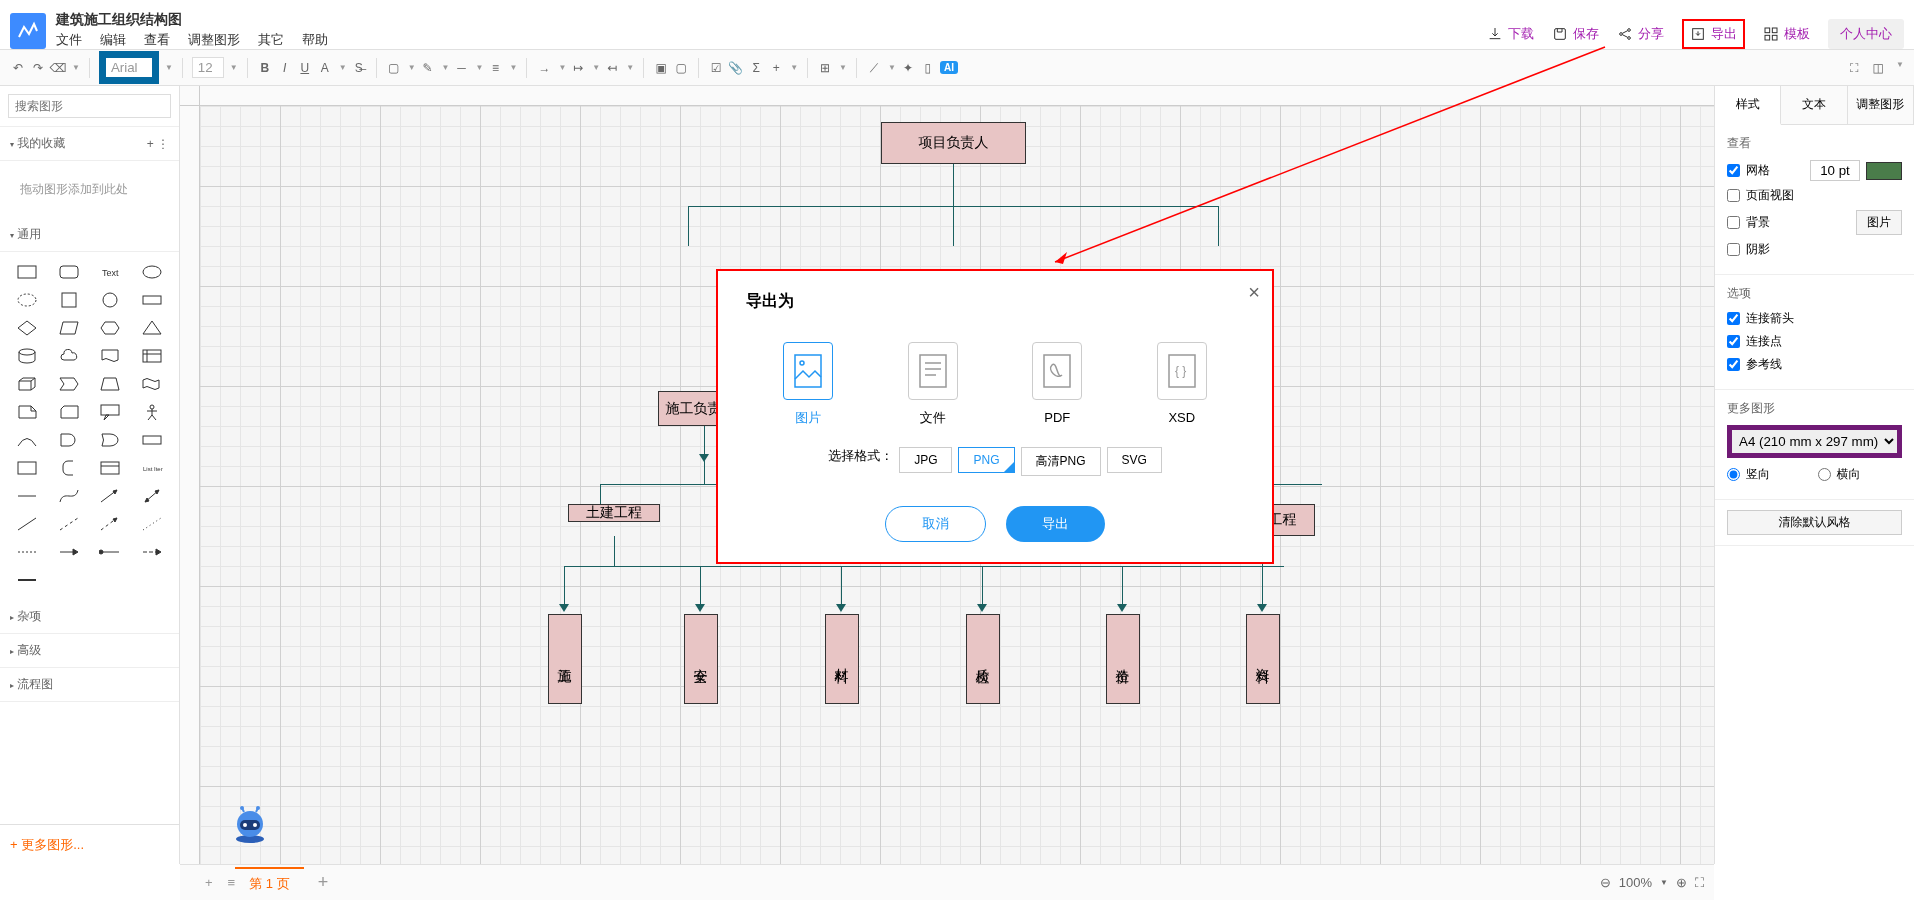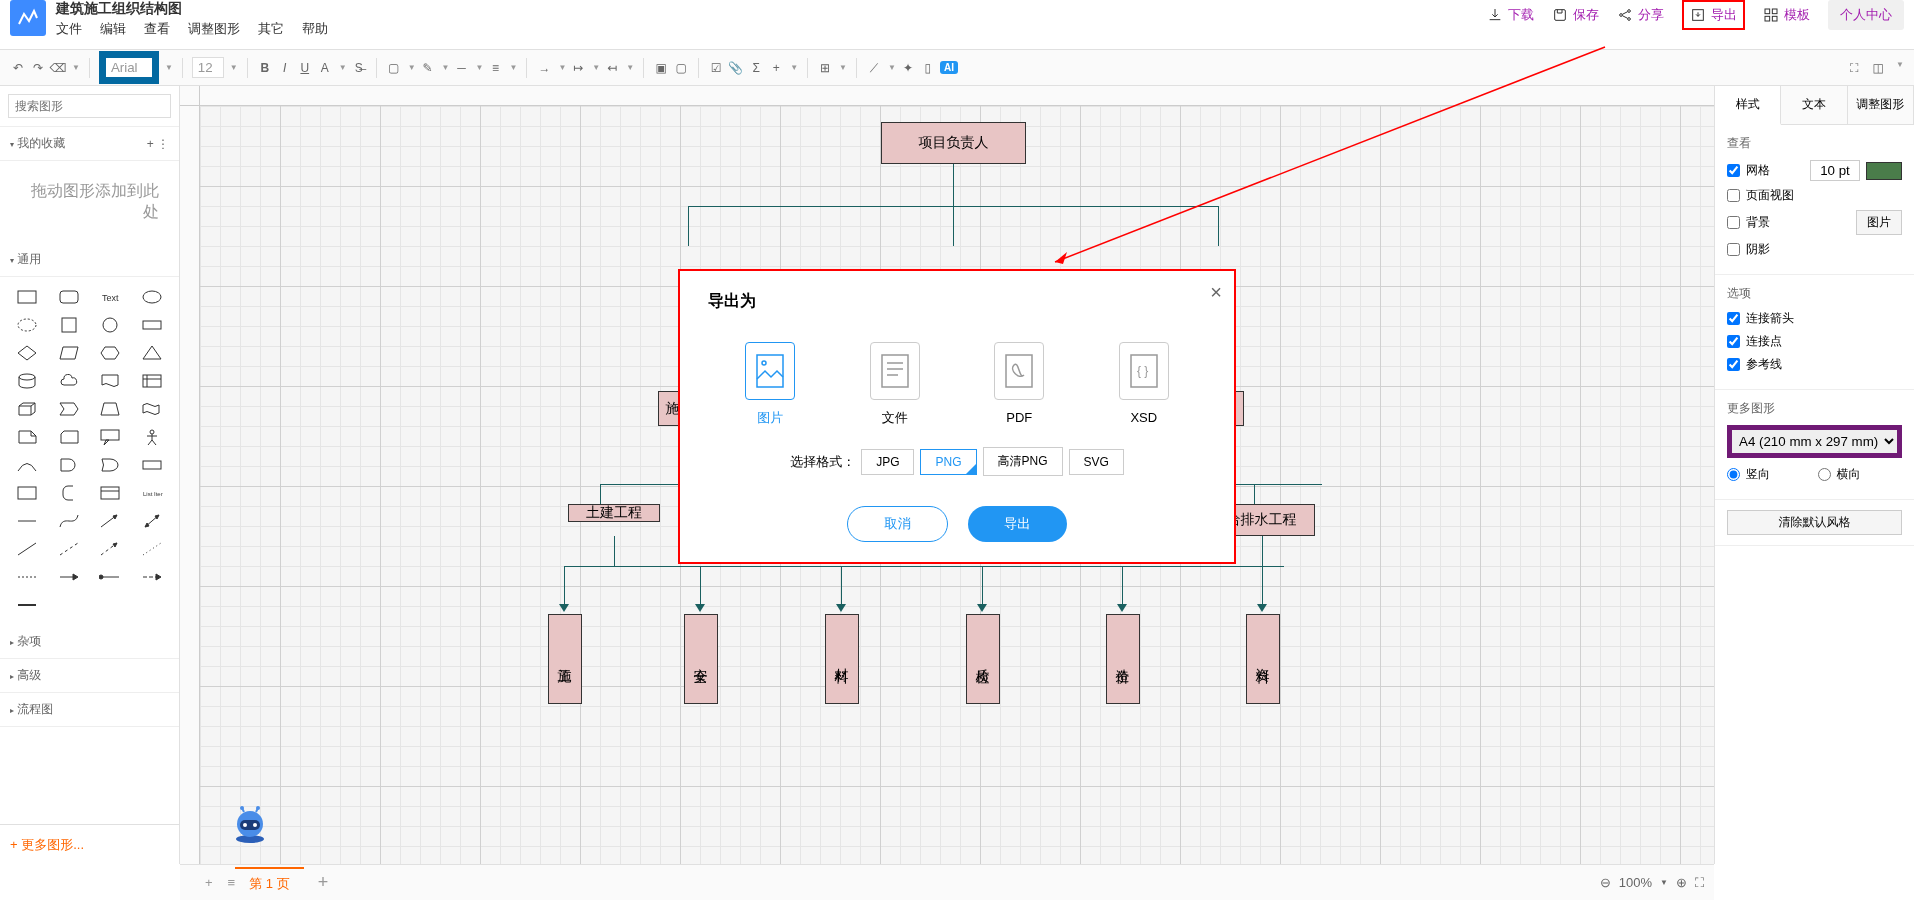--- a/index.html
+++ b/index.html
@@ -1,19 +1,19 @@
 <!DOCTYPE html>
 <html><head>
 <meta charset="utf-8">
 <style>
 * { margin: 0; padding: 0; box-sizing: border-box; font-family: "Microsoft YaHei", Arial, sans-serif; }
 body { background: #fff; overflow: hidden; width: 1914px; height: 900px; position: relative; }
 
 
-.topbar { height: 50px; border-bottom: 1px solid #e0e0e0; display: flex; align-items: flex-start; padding: 0 10px; }
+.topbar { height: 50px; border-bottom: 1px solid #e0e0e0; display: flex; align-items: flex-end; padding: 0 10px; }
 .logo { width: 36px; height: 36px; background: #3d8bff; border-radius: 3px; display: flex; align-items: center; justify-content: center; margin-right: 10px; }
 .logo svg { width: 24px; height: 24px; fill: none; stroke: #fff; stroke-width: 2; }
 .title-menus { display: flex; flex-direction: column; }
 .doc-title { font-size: 14px; font-weight: bold; color: #333; }
 .menus { display: flex; gap: 18px; font-size: 13px; color: #333; margin-top: 2px; }
 .menus span { cursor: pointer; }
 .top-right { margin-left: auto; display: flex; align-items: center; gap: 18px; font-size: 13px; color: #a21caf; }
 .top-btn { display: flex; align-items: center; gap: 5px; cursor: pointer; }
 .top-btn svg { width: 16px; height: 16px; fill: none; stroke: #333; stroke-width: 1.5; }
 .export-highlight { border: 2px solid #ff0000; padding: 4px 6px; }
@@ -28,21 +28,21 @@
 .toolbar input.size { width: 32px; border: 1px solid #ddd; padding: 2px 5px; background: #fff; color: #999; }
 .ai-badge { background: #2196f3; color: #fff; padding: 1px 4px; border-radius: 3px; font-size: 10px; font-weight: bold; }
 .toolbar-right { margin-left: auto; display: flex; gap: 8px; }
 
 
 .left-panel { position: absolute; left: 0; top: 86px; width: 180px; bottom: 36px; background: #fff; border-right: 1px solid #e0e0e0; overflow-y: auto; }
 .search-box { padding: 8px; border-bottom: 1px solid #eee; }
 .search-box input { width: 100%; border: 1px solid #ddd; padding: 4px 6px; font-size: 12px; }
 .section-header { padding: 8px 10px; font-size: 12px; color: #666; display: flex; align-items: center; justify-content: space-between; border-bottom: 1px solid #eee; cursor: pointer; }
 .section-header .arrow { font-size: 8px; }
-.placeholder-text { text-align: right; padding: 20px; font-size: 16px; color: #999; }
+.placeholder-text { text-align: left; padding: 20px; font-size: 12px; color: #999; }
 .shape-grid { padding: 8px; display: grid; grid-template-columns: repeat(4, 1fr); gap: 4px; }
 .shape-cell { height: 24px; display: flex; align-items: center; justify-content: center; }
 .shape-cell svg { width: 22px; height: 18px; fill: none; stroke: #333; stroke-width: 1; }
 .more-shapes { position: absolute; bottom: 0; left: 0; right: 0; padding: 10px; border-top: 1px solid #e0e0e0; background: #fff; }
 .more-shapes span { color: #ff6600; font-size: 13px; cursor: pointer; }
 
 
 .canvas-area { position: absolute; left: 180px; right: 200px; top: 86px; bottom: 36px; background: #f5f5f5; overflow: hidden; }
 .grid-bg { position: absolute; inset: 0; background-image: 
   linear-gradient(#d0d0d0 1px, transparent 1px),
@@ -74,30 +74,30 @@
 .right-section h4 { font-size: 12px; font-weight: normal; color: #666; margin-bottom: 8px; }
 .right-row { display: flex; align-items: center; margin-bottom: 6px; gap: 6px; }
 .right-row label { flex: 1; }
 .right-row input[type=text] { width: 50px; border: 1px solid #ccc; padding: 2px 4px; text-align: center; }
 .color-swatch { width: 36px; height: 18px; background: #4a7c4a; border: 1px solid #333; }
 .pic-btn, .reset-btn { border: 1px solid #ccc; padding: 3px 10px; background: #f5f5f5; cursor: pointer; font-size: 12px; }
 .reset-btn { width: 100%; }
 .page-select { width: 100%; border: 5px solid #701a75; padding: 3px; }
 
 
-.modal { position: absolute; left: 678px; top: 269px; width: 558px; background: #fff; border: 2px solid #ff0000; z-index: 100; padding: 20px 28px; }
+.modal { position: absolute; left: 716px; top: 269px; width: 558px; background: #fff; border: 2px solid #ff0000; z-index: 100; padding: 20px 28px; }
 .modal-title { font-size: 16px; font-weight: bold; }
 .modal-close { position: absolute; right: 12px; top: 10px; font-size: 20px; cursor: pointer; color: #666; }
 .export-types { display: flex; justify-content: space-around; margin: 30px 0 20px; }
 .export-type { text-align: center; cursor: pointer; }
 .export-type .icon-box { width: 50px; height: 58px; border: 1px solid #ccc; border-radius: 4px; margin: 0 auto 8px; display: flex; align-items: center; justify-content: center; }
 .export-type.active .icon-box { border-color: #2196f3; }
 .export-type.active { color: #2196f3; }
 .export-type span { font-size: 13px; }
-.format-row { display: flex; align-items: center; justify-content: center; gap: 6px; margin: 15px 0; font-size: 13px; }
+.format-row { display: flex; align-items: flex-start; justify-content: center; gap: 6px; margin: 15px 0; font-size: 13px; }
 .format-btn { border: 1px solid #ccc; padding: 5px 14px; cursor: pointer; font-size: 12px; position: relative; }
 .format-btn.active { border-color: #2196f3; color: #2196f3; }
 .format-btn.active::after { content: ''; position: absolute; right: 0; bottom: 0; border: 5px solid transparent; border-right-color: #2196f3; border-bottom-color: #2196f3; }
 .modal-actions { display: flex; justify-content: center; gap: 20px; margin-top: 30px; }
 .btn-cancel { border: 1px solid #2196f3; color: #2196f3; background: #fff; padding: 8px 36px; border-radius: 20px; cursor: pointer; }
 .btn-export { border: none; background: #2196f3; color: #fff; padding: 8px 36px; border-radius: 20px; cursor: pointer; }
 
 
 .red-arrow { position: absolute; z-index: 50; pointer-events: none; }
 

